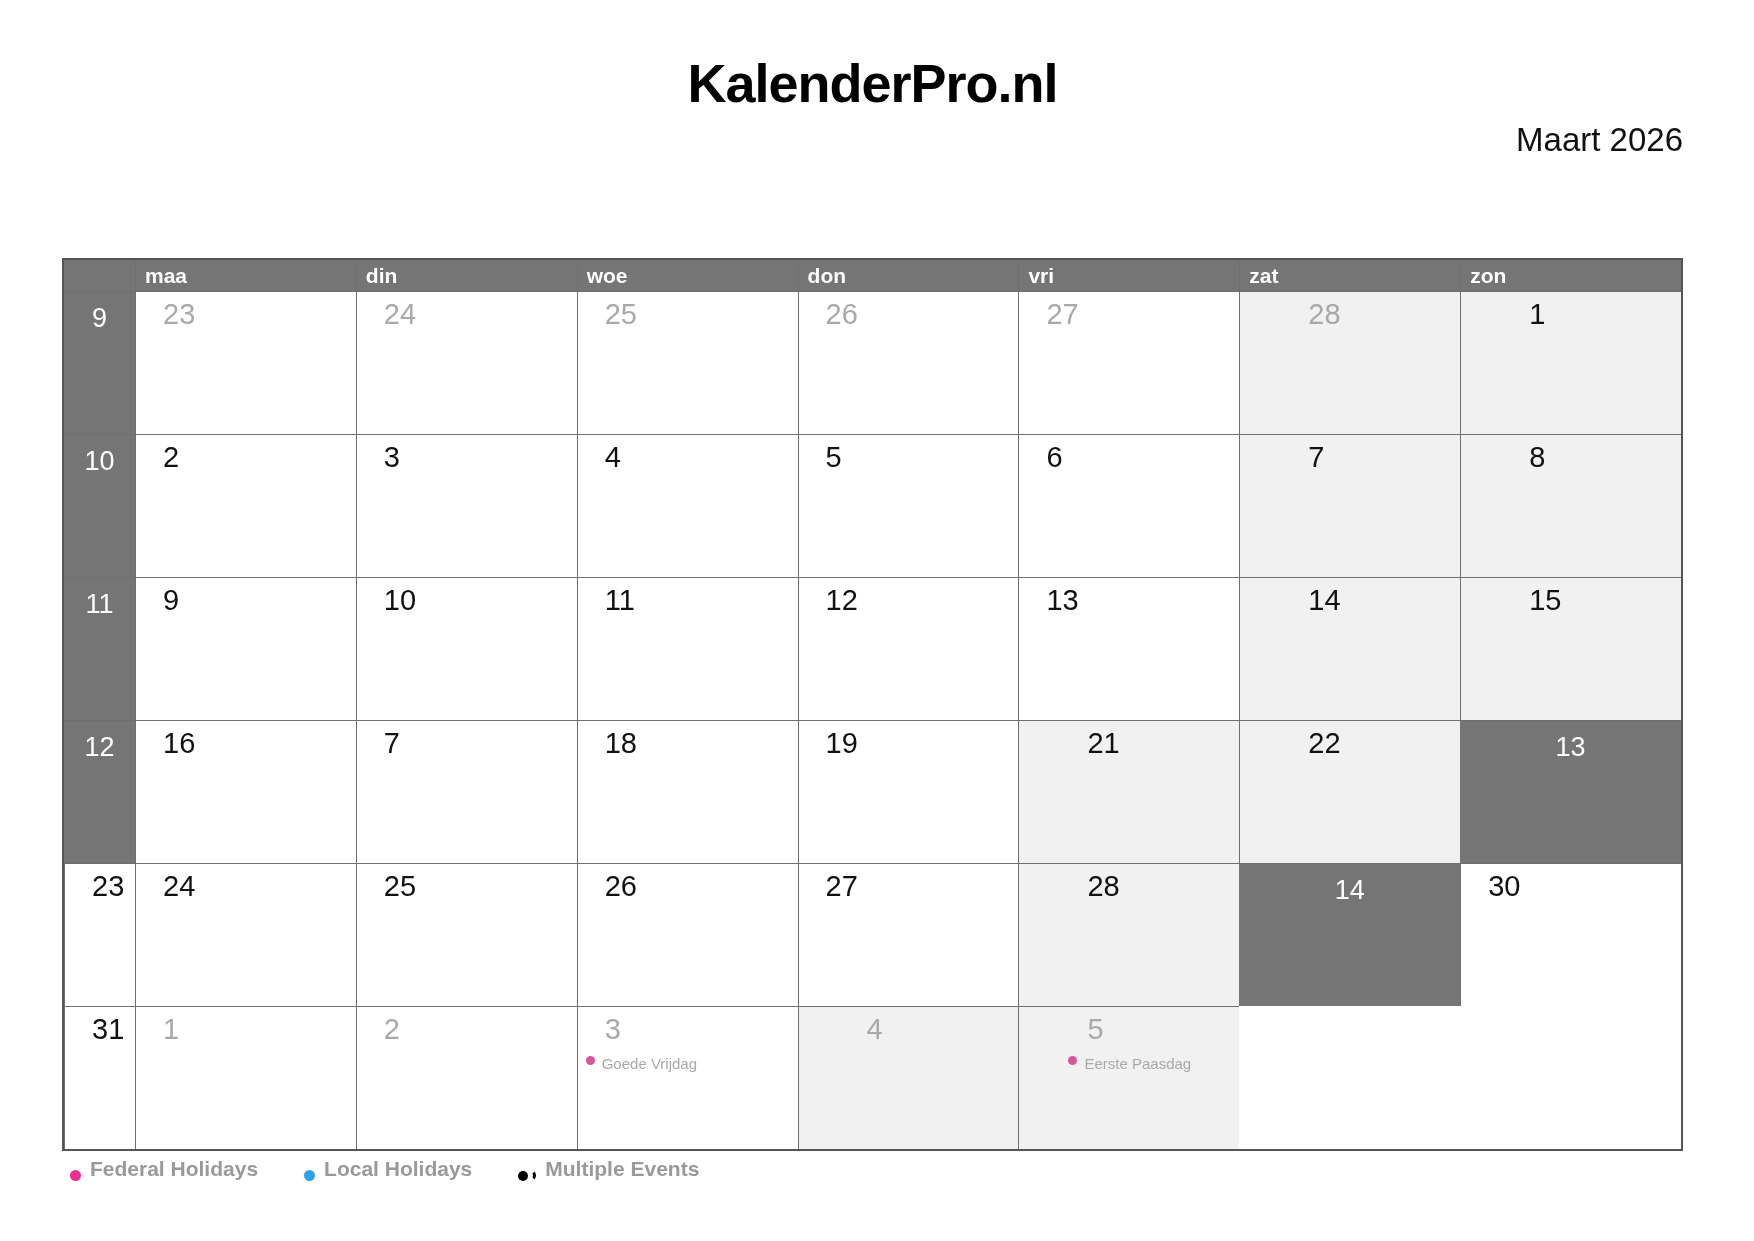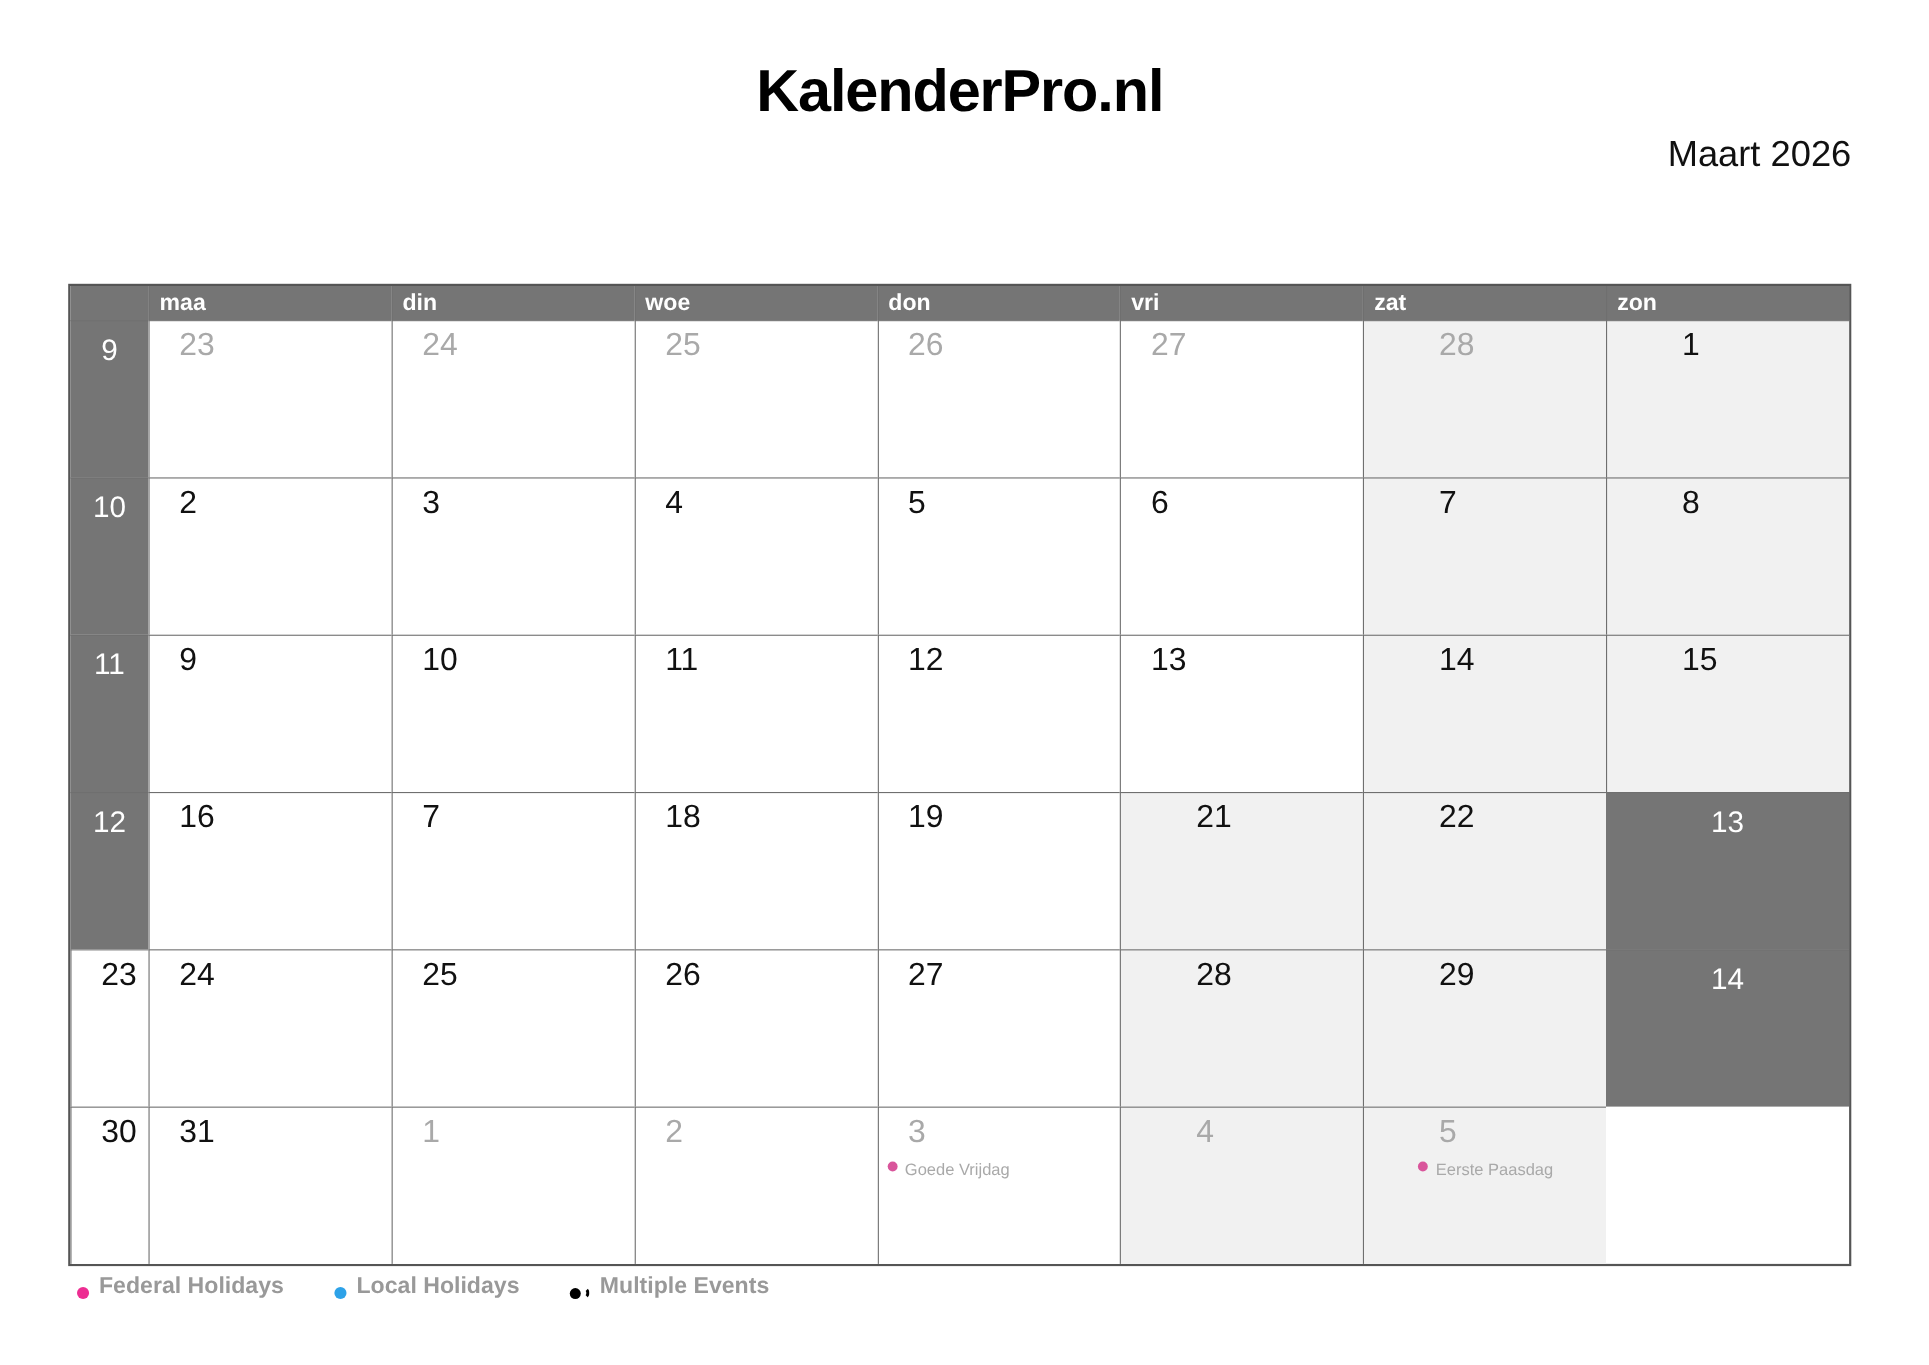--- a/index.html
+++ b/index.html
@@ -114,21 +114,20 @@
     <div class="cell daycell"><span class="daynum">19</span></div>
     <div class="cell daycell weekend"><span class="daynum">21</span></div>
     <div class="cell daycell weekend"><span class="daynum">22</span></div>
     <div class="cell weekcell">13</div>
     <div class="cell daycell"><span class="daynum">23</span></div>
     <div class="cell daycell"><span class="daynum">24</span></div>
     <div class="cell daycell"><span class="daynum">25</span></div>
     <div class="cell daycell"><span class="daynum">26</span></div>
     <div class="cell daycell"><span class="daynum">27</span></div>
     <div class="cell daycell weekend"><span class="daynum">28</span></div>
-    <div class="cell daycell weekend"><span class="daynum">29</span></div>
     <div class="cell weekcell">14</div>
     <div class="cell daycell"><span class="daynum">30</span></div>
     <div class="cell daycell"><span class="daynum">31</span></div>
     <div class="cell daycell out"><span class="daynum">1</span></div>
     <div class="cell daycell out"><span class="daynum">2</span></div>
     <div class="cell daycell out"><span class="daynum">3</span><div class="holiday">
         <span class="hdot" style="background: rgb(217, 85, 155);"></span>
         <span>Goede Vrijdag</span>
       </div></div>
     <div class="cell daycell weekend out"><span class="daynum">4</span></div>

